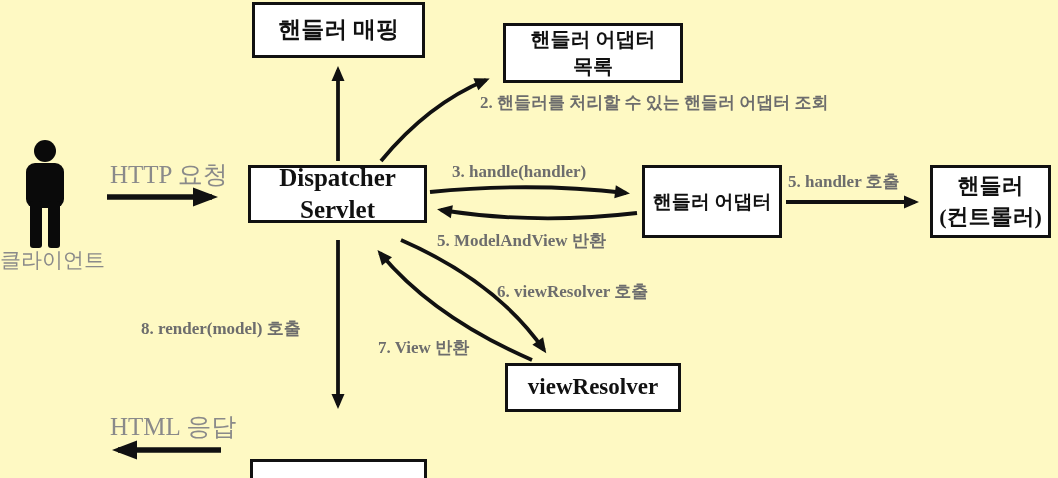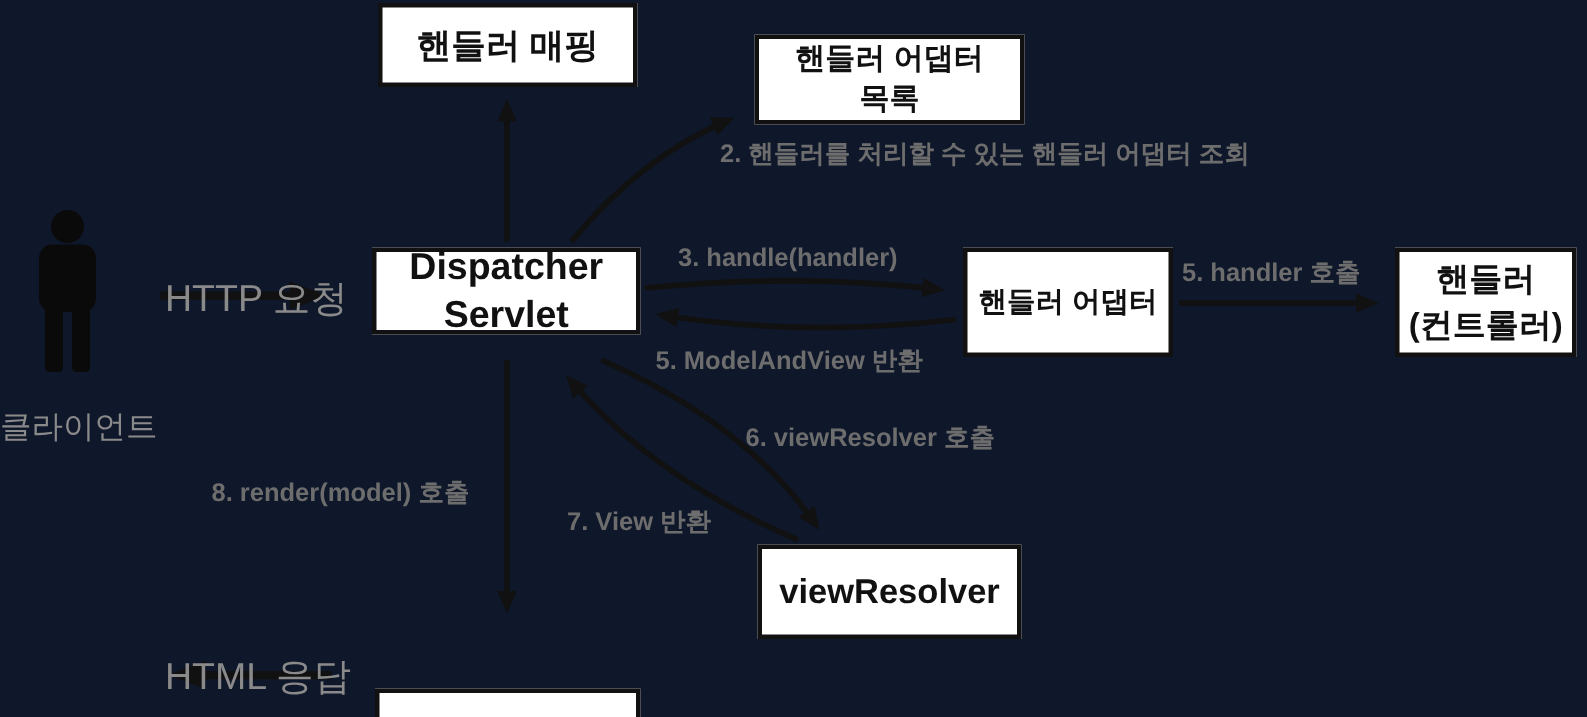--- a/index.html
+++ b/index.html
@@ -1,48 +1,48 @@
 <!DOCTYPE html>
 <html><head>
 <meta charset="utf-8">
 <style>
   html,body{margin:0;padding:0;background:#fff;}
   #canvas{
-    position:relative;width:1058px;height:478px;background:#0f172a;
-    overflow:hidden;font-family:Liberation Sans, sans-serif;
+    position:relative;width:1058px;height:478px;background:#fef9c3;
+    overflow:hidden;font-family:Liberation Serif, serif;
   }
   #wires{position:absolute;left:0;top:0;width:1058px;height:478px;}
   .box{
     position:absolute;background:#ffffff;border:3px solid #111111;
     display:flex;flex-direction:column;align-items:center;justify-content:center;
     color:#111111;font-weight:bold;text-align:center;box-sizing:border-box;
     line-height:1.32;z-index:2;
   }
   .box-handler-mapping{left:252px;top:2px;width:173px;height:56px;font-size:23px;}
   .box-adapter-list{left:503px;top:23px;width:180px;height:60px;font-size:20px;line-height:1.35;}
   .box-dispatcher{left:248px;top:165px;width:179px;height:58px;font-size:25px;line-height:1.28;}
   .box-adapter{left:642px;top:165px;width:140px;height:73px;font-size:19px;}
   .box-controller{left:930px;top:165px;width:121px;height:73px;font-size:22px;line-height:1.4;}
-  .box-viewresolver{left:505px;top:363px;width:176px;height:63px;font-size:23px;}
+  .box-viewresolver{left:505px;top:363px;width:176px;height:49px;font-size:23px;}
   .box-view{left:250px;top:419px;width:177px;height:59px;font-size:23px;margin-top:40px;}
   .step{
     position:absolute;color:#6d6d6d;font-weight:bold;font-size:17px;
     white-space:nowrap;z-index:3;
   }
   .step1{left:180px;top:70px;width:140px;text-align:right;}
   .step2{left:480px;top:91px;}
   .step3{left:452px;top:162px;}
   .step4{left:788px;top:170px;}
   .step5{left:437px;top:229px;}
   .step6{left:497px;top:280px;}
   .step7{left:378px;top:336px;}
   .step8{left:141px;top:317px;}
   .io-label{
     position:absolute;color:#8a8a8a;font-weight:normal;font-size:25px;
-    white-space:nowrap;z-index:3;margin-top:24px;
+    white-space:nowrap;z-index:3;
   }
   .io-http{left:110px;top:158px;}
   .io-html{left:110px;top:410px;}
   .io-client{left:0px;top:246px;font-size:21px;}
 </style>
 </head>
 <body>
 
 <div id="canvas">
 

